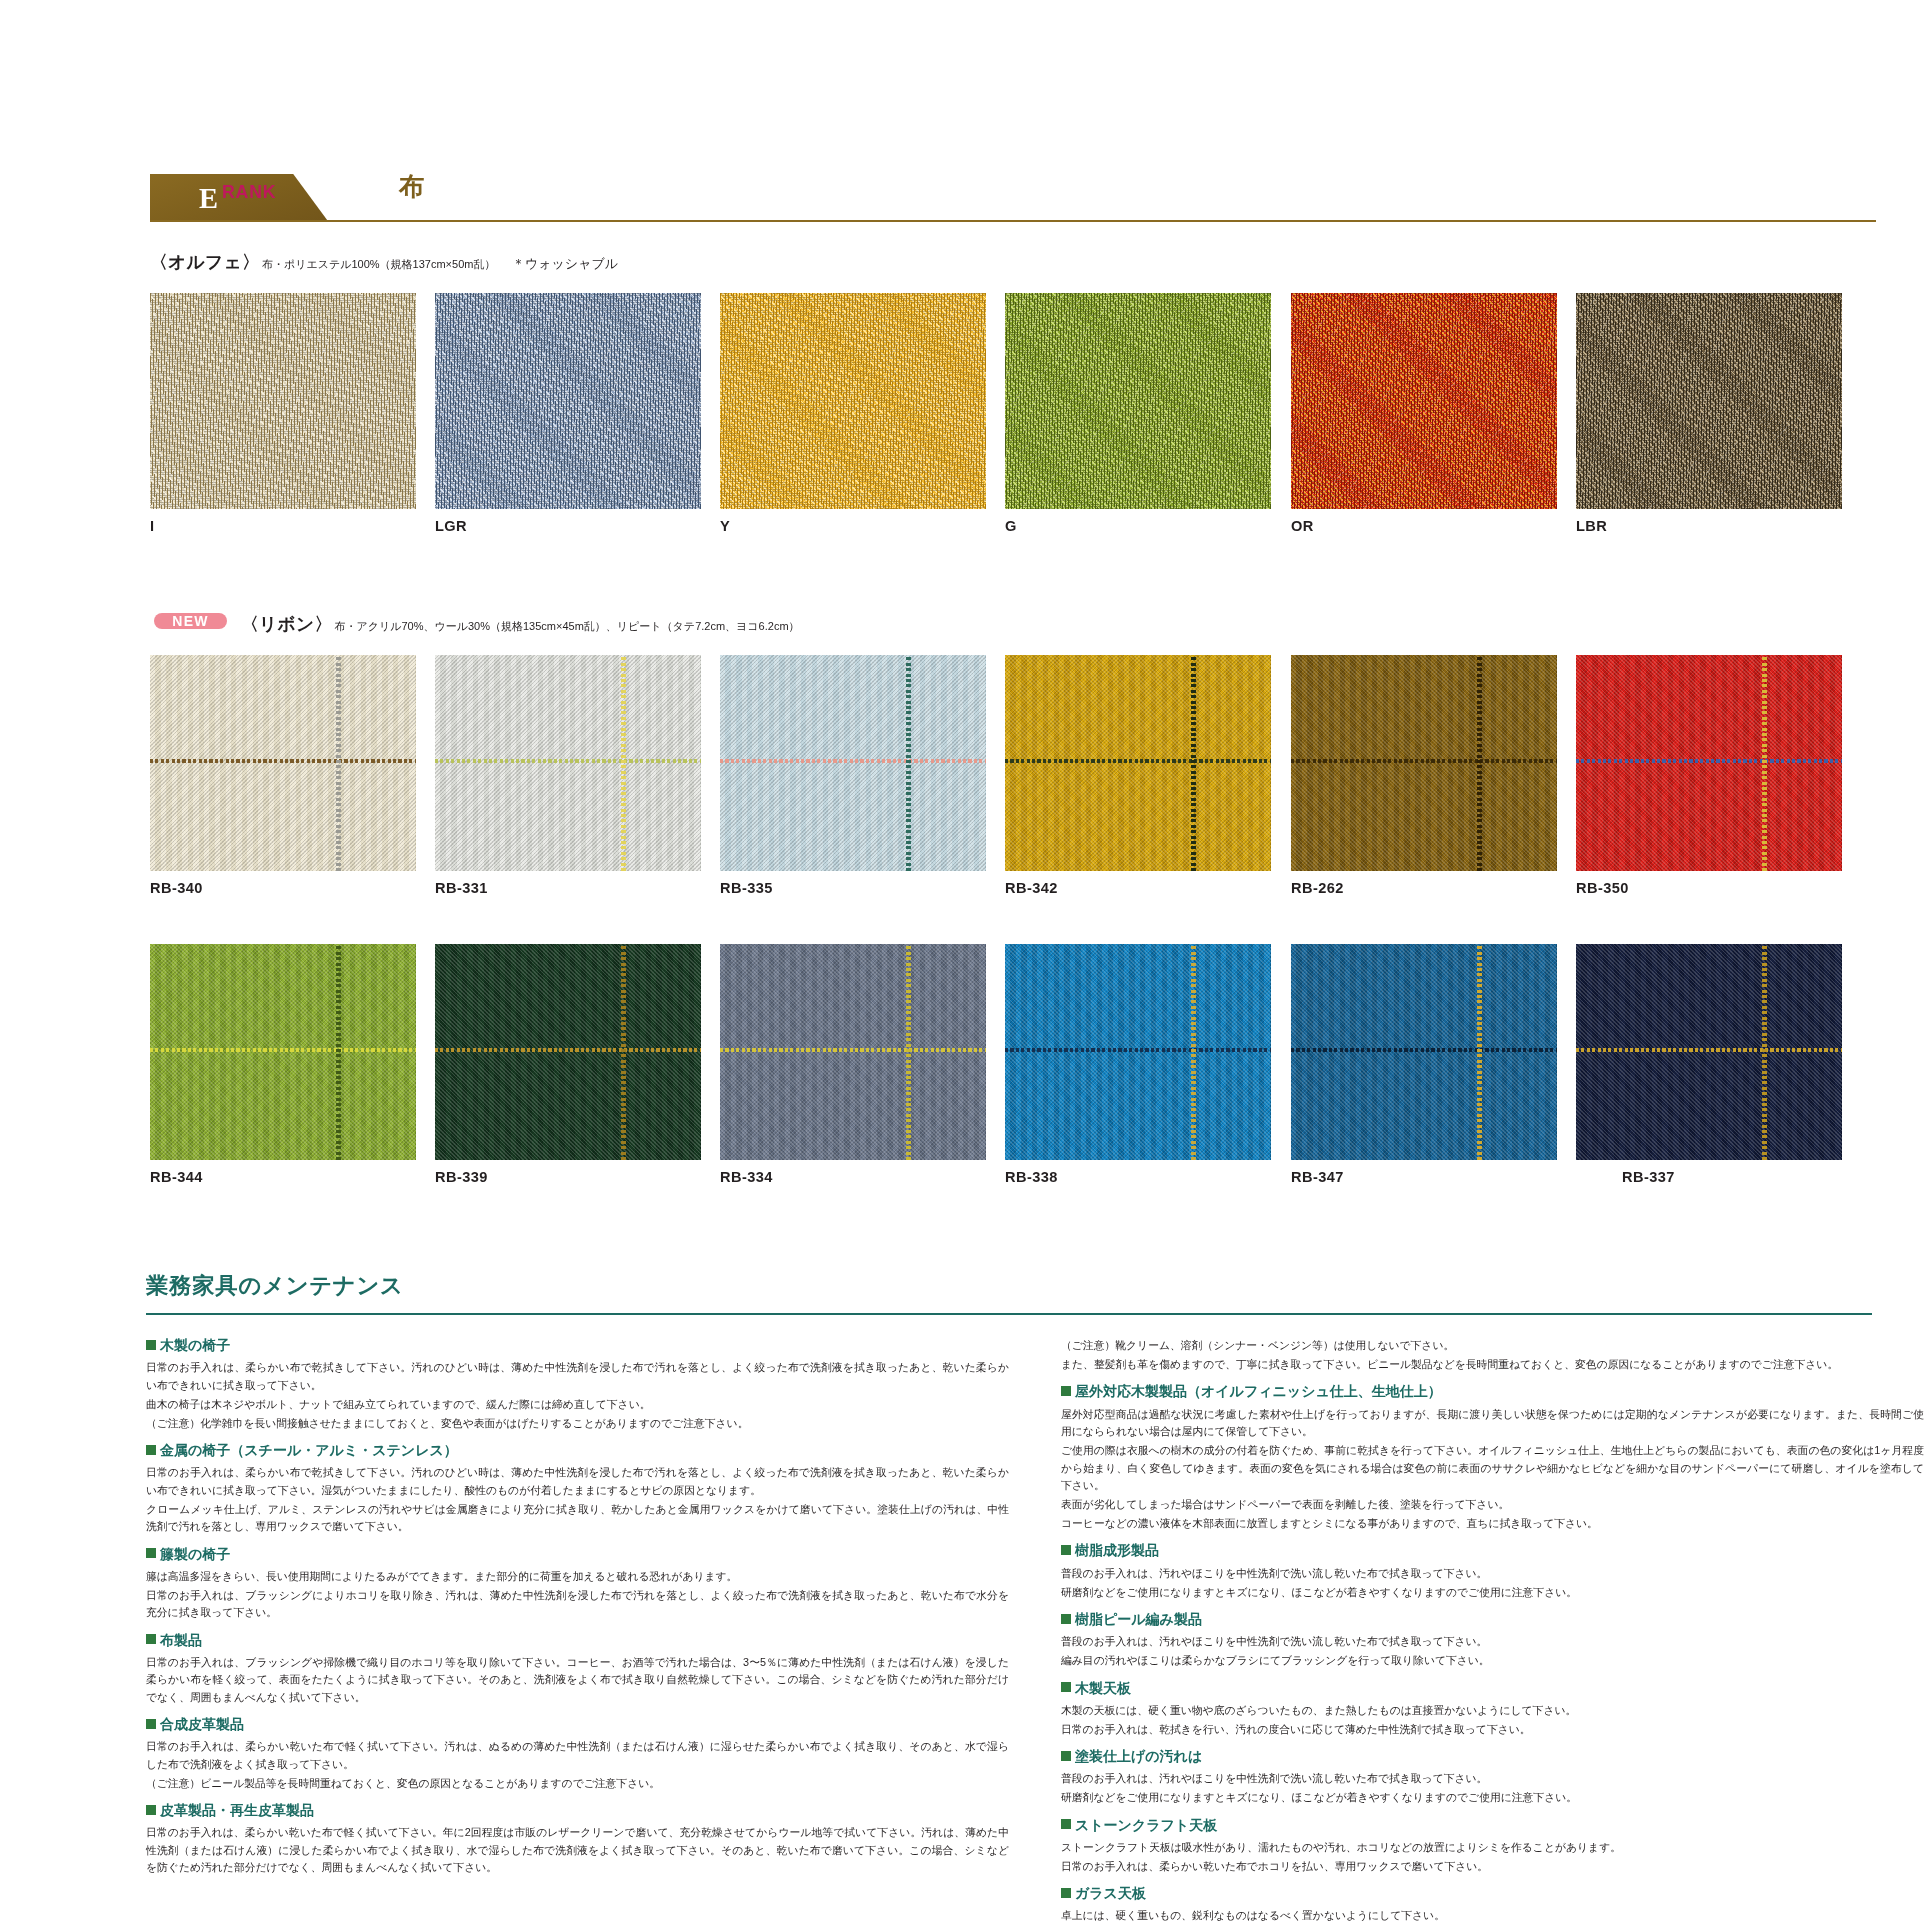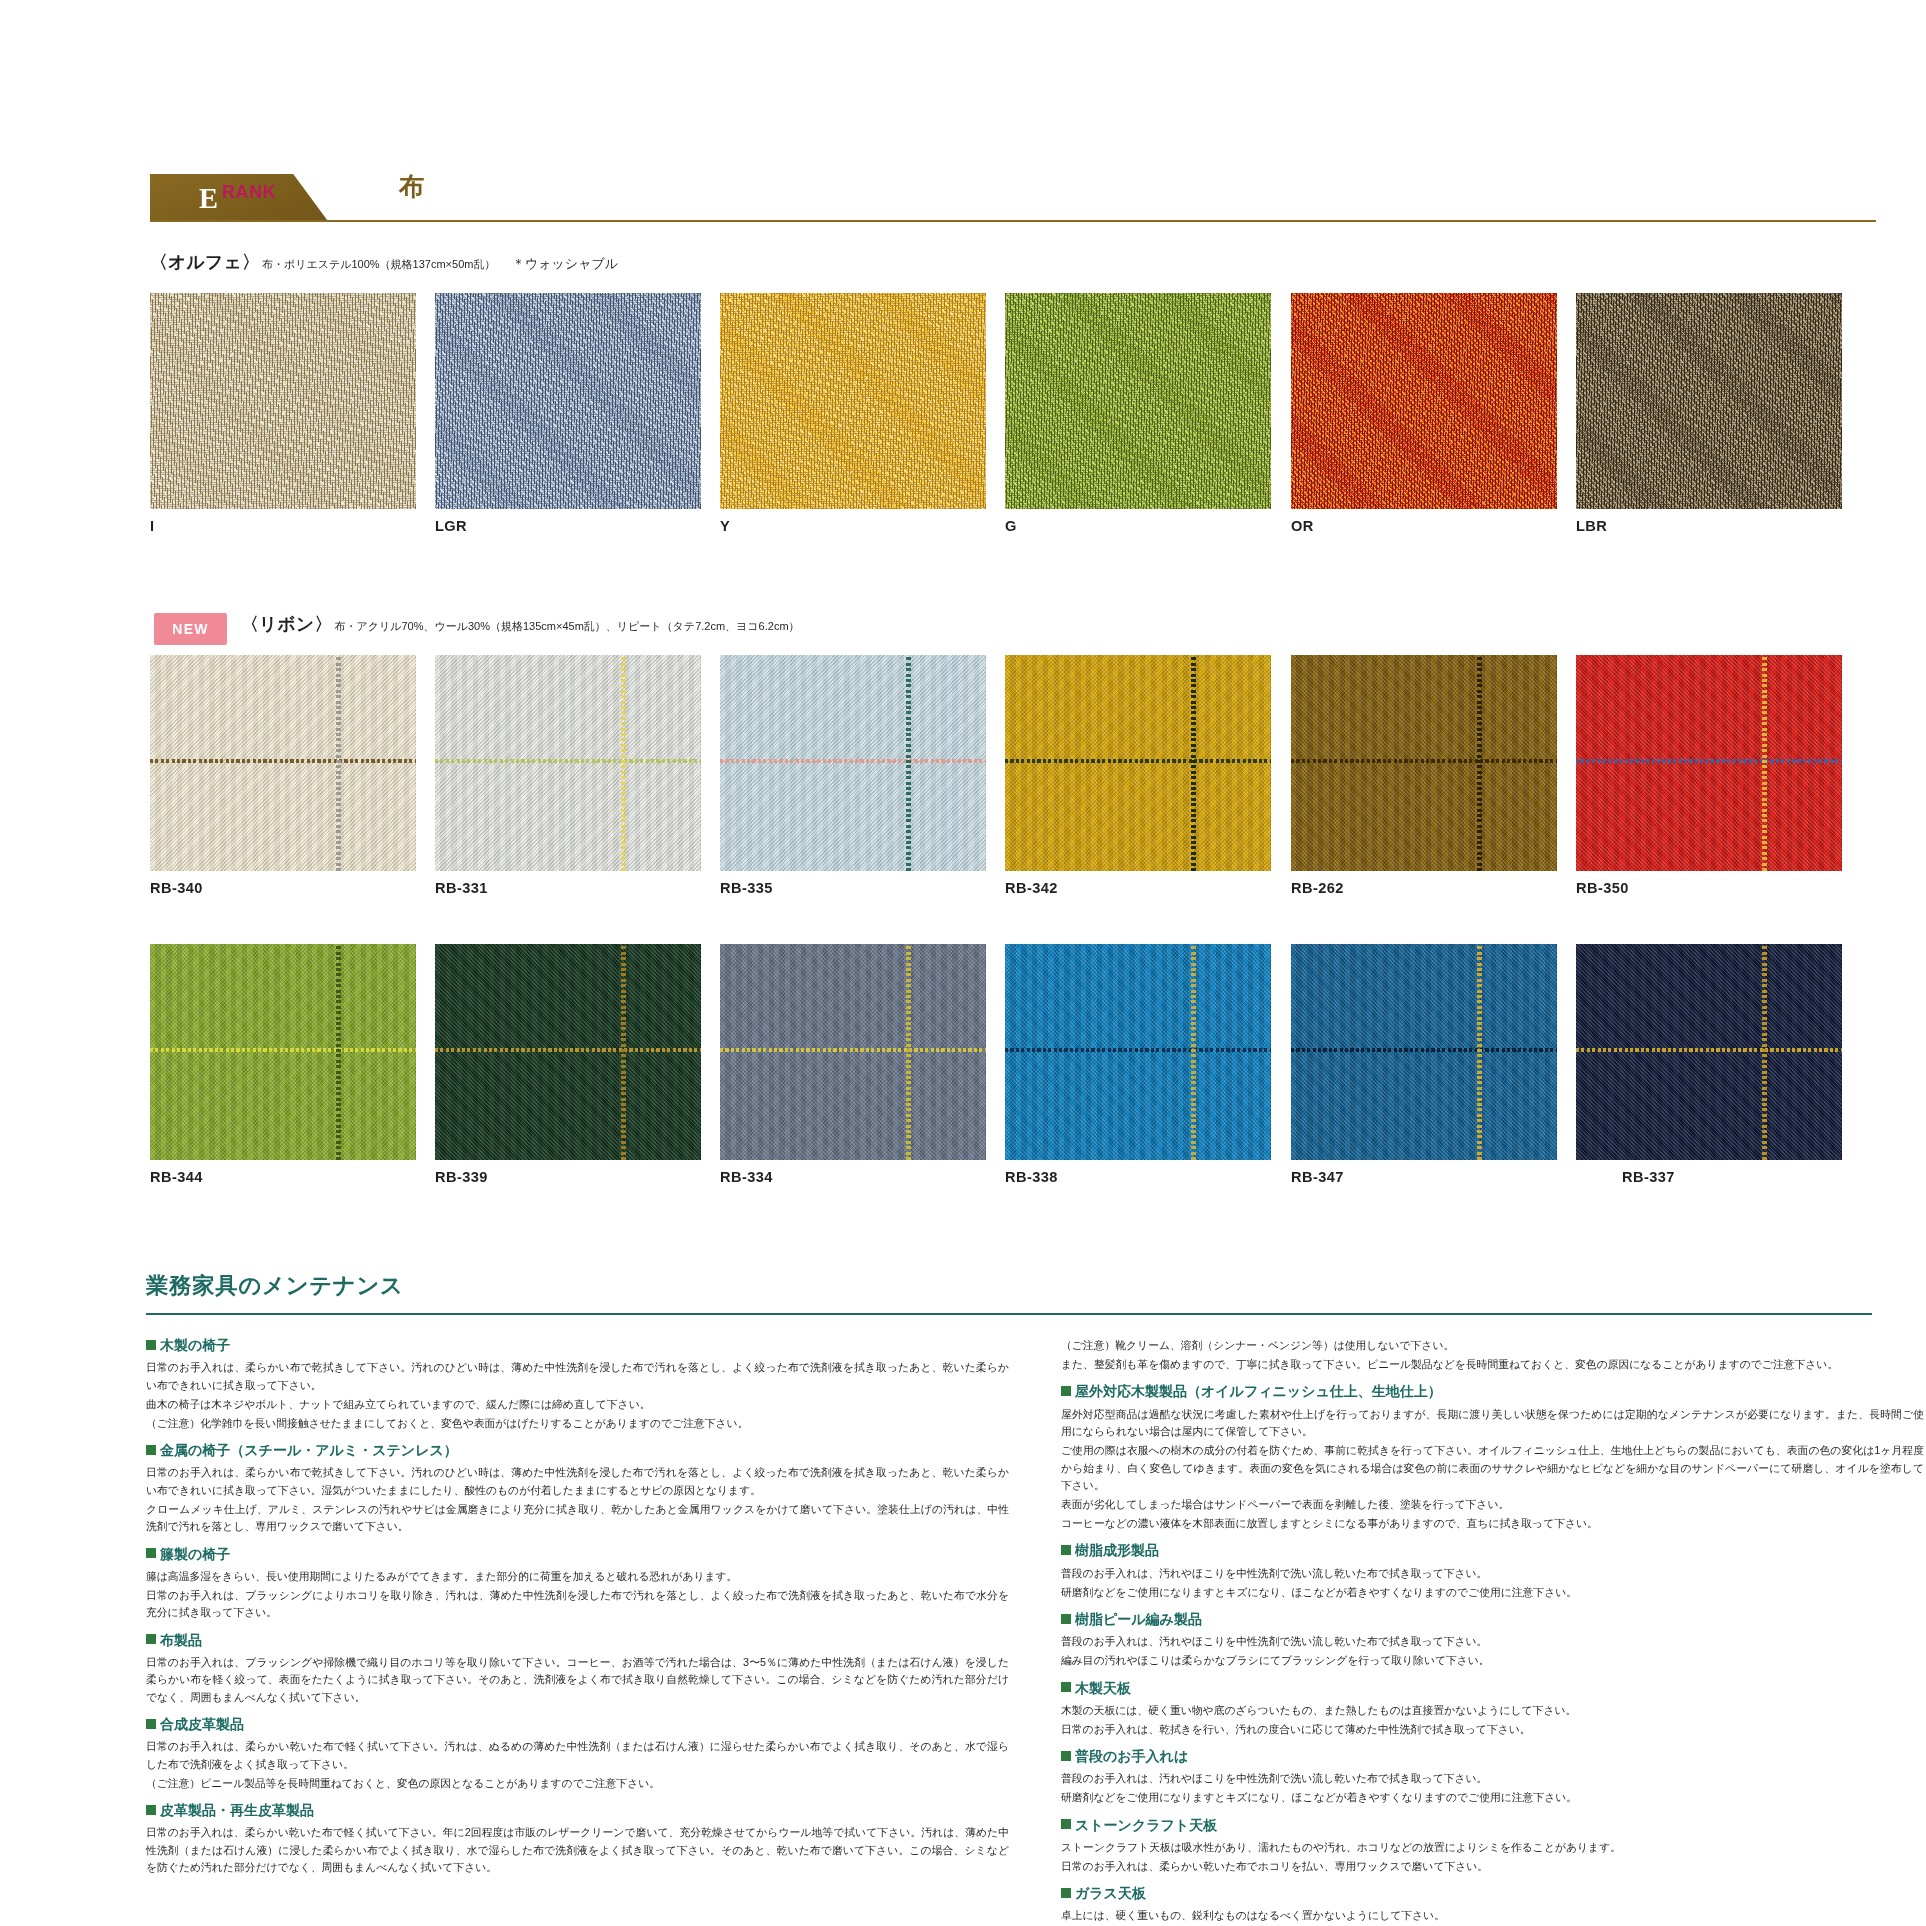--- a/index.html
+++ b/index.html
@@ -27,24 +27,24 @@
   #rank-kanji{position:absolute;left:399px;top:170px;font-size:25.4px;font-weight:bold;color:#7d5f1d;
     font-family:"DejaVu Sans",sans-serif;}
   #rank-rule{position:absolute;left:150px;top:220px;width:1726px;height:1.9px;background:#8a6a22;}
 
   
   .prod-header{position:absolute;white-space:nowrap;}
   .prod-name{font-size:17.7px;font-weight:bold;color:#231f20;letter-spacing:0.4px;}
   .prod-spec{font-size:11px;color:#231f20;letter-spacing:0px;}
   .prod-extra{font-size:13px;color:#231f20;}
   #new-badge{
-    position:absolute;left:154px;top:613px;width:73px;height:32px;
+    position:absolute;left:154px;top:613px;width:73px;height:16px;
     background:#f08a96;color:#ffffff;font-size:14px;font-weight:bold;
     display:flex;align-items:center;justify-content:center;letter-spacing:1.2px;
-    border-radius:2px;
+    border-radius:10px;
   }
 
   
   .swatch{position:absolute;overflow:hidden;}
   .swatch .tex{position:absolute;left:0;top:0;right:0;bottom:0;}
   .code{position:absolute;font-size:14.6px;font-weight:bold;color:#231f20;letter-spacing:0.4px;}
   .hline{position:absolute;left:0;right:0;}
   .vline{position:absolute;top:0;bottom:0;}
 
   
@@ -287,21 +287,21 @@
         <div class="sec-h">
           <span class="sq"></span>
           <span>木製天板</span>
         </div>
         <p class="sec-p">木製の天板には、硬く重い物や底のざらついたもの、また熱したものは直接置かないようにして下さい。</p>
         <p class="sec-p">日常のお手入れは、乾拭きを行い、汚れの度合いに応じて薄めた中性洗剤で拭き取って下さい。</p>
       </div>
       <div class="sec">
         <div class="sec-h">
           <span class="sq"></span>
-          <span>普段のお手入れは</span>
+          <span>塗装仕上げの汚れは</span>
         </div>
         <p class="sec-p">普段のお手入れは、汚れやほこりを中性洗剤で洗い流し乾いた布で拭き取って下さい。</p>
         <p class="sec-p">研磨剤などをご使用になりますとキズになり、ほこなどが着きやすくなりますのでご使用に注意下さい。</p>
       </div>
       <div class="sec">
         <div class="sec-h">
           <span class="sq"></span>
           <span>ストーンクラフト天板</span>
         </div>
         <p class="sec-p">ストーンクラフト天板は吸水性があり、濡れたものや汚れ、ホコリなどの放置によりシミを作ることがあります。</p>

